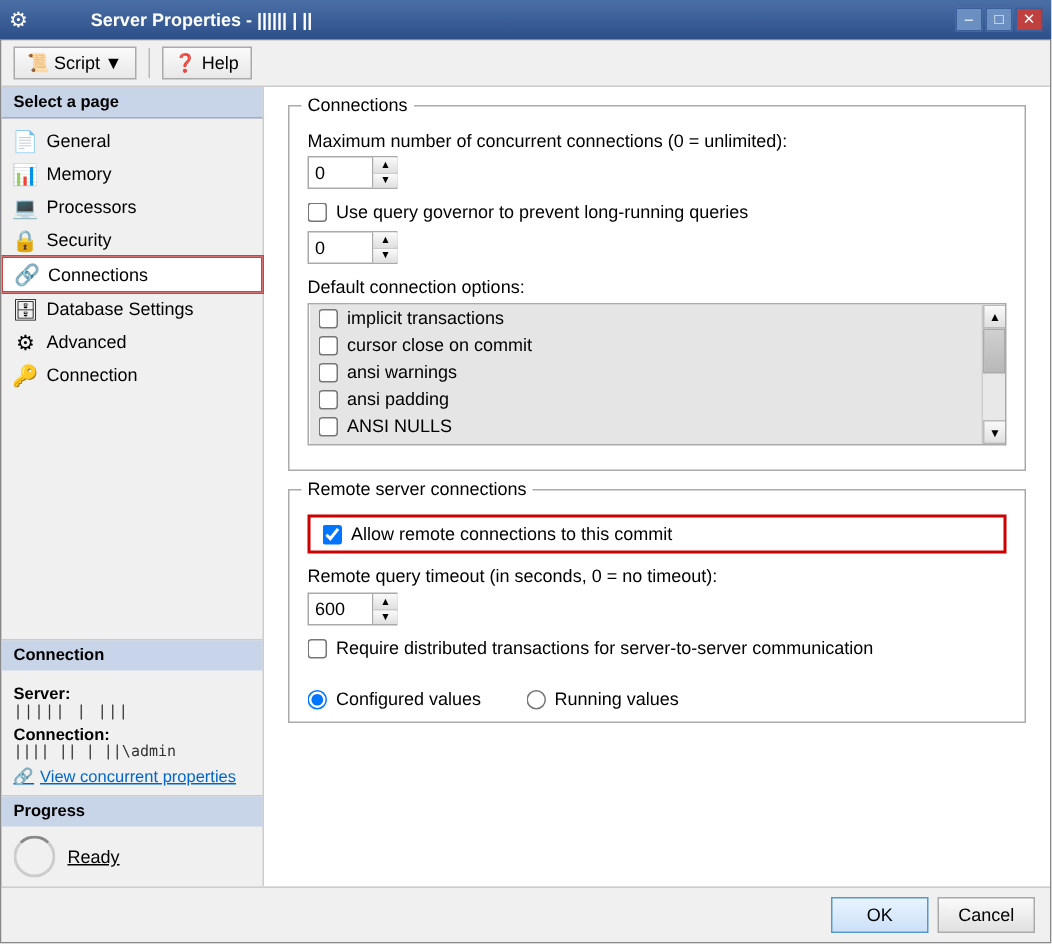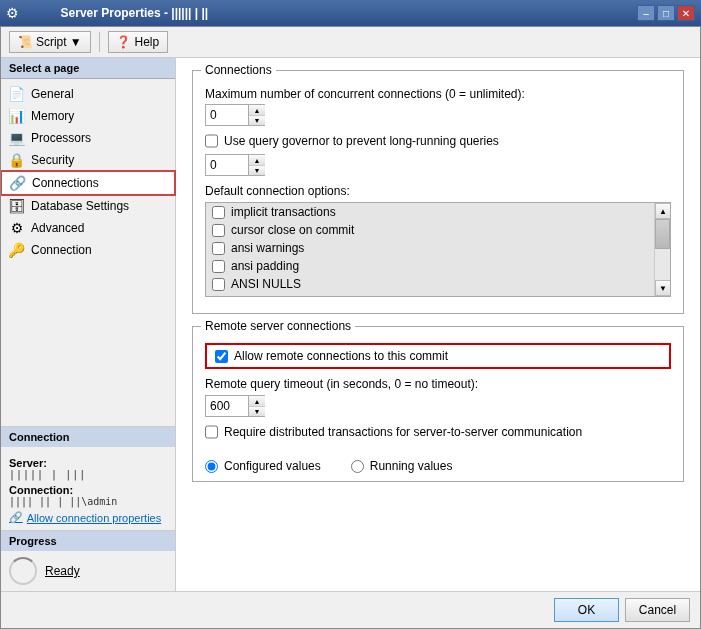--- a/index.html
+++ b/index.html
@@ -181,20 +181,21 @@
       display: flex;
       align-items: center;
       justify-content: center;
       font-size: 7px;
       line-height: 1;
     }
     .spinner-btn + .spinner-btn { border-top: 1px solid #ccc; }
 
     .checkbox-row {
       display: flex;
+      align-items: center;
       gap: 6px;
       margin-bottom: 6px;
       font-size: 12px;
     }
     .checkbox-row input[type=checkbox] { margin: 0; }
 
     .listbox {
       border: 1px solid #aaa;
       background: #e5e5e5;
       height: 95px;
@@ -366,21 +367,21 @@
           <div class="label">Server:</div>
           <div class="value">
             <span style="font-family:monospace; letter-spacing:1px;">|||||&nbsp;|&nbsp;|||</span>
           </div>
           <div class="label">Connection:</div>
           <div class="value">
             <span style="font-family:monospace; font-size:10px;">||||&nbsp;||&nbsp;|&nbsp;||\admin</span>
           </div>
           <div class="sidebar-link">
             <span>🔗</span>
-            <span>Allow connection properties</span>
+            <span>View concurrent properties</span>
           </div>
         </div>
       </div>
 
       <div class="sidebar-progress-section">
         <div class="sidebar-progress-title">Progress</div>
         <div class="sidebar-progress-content">
           <div class="progress-icon"></div>
           <span>Ready</span>
         </div>

